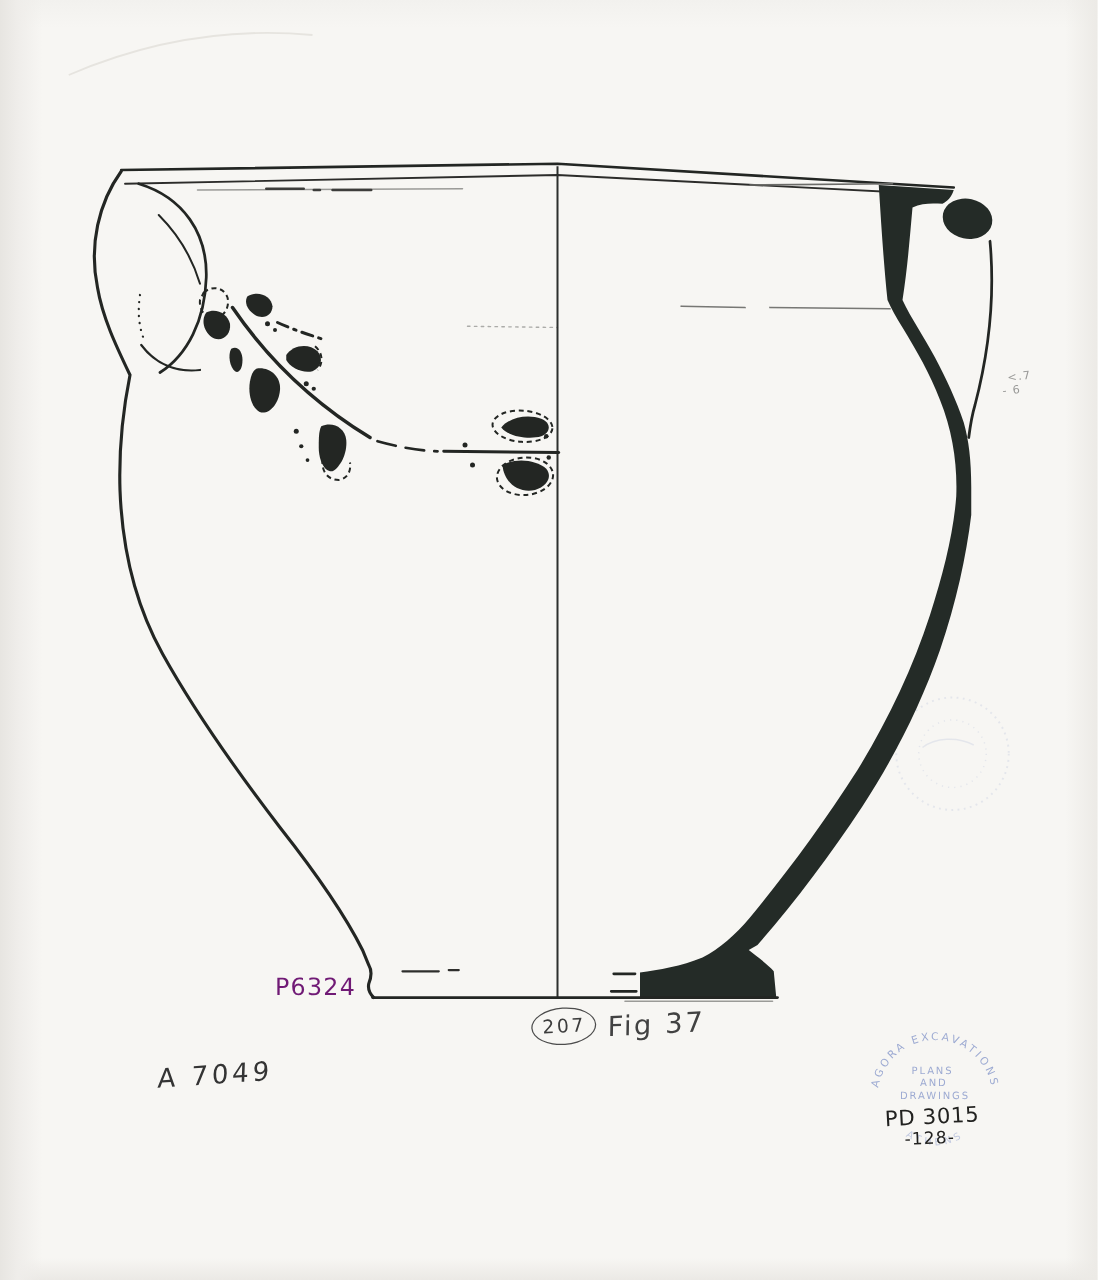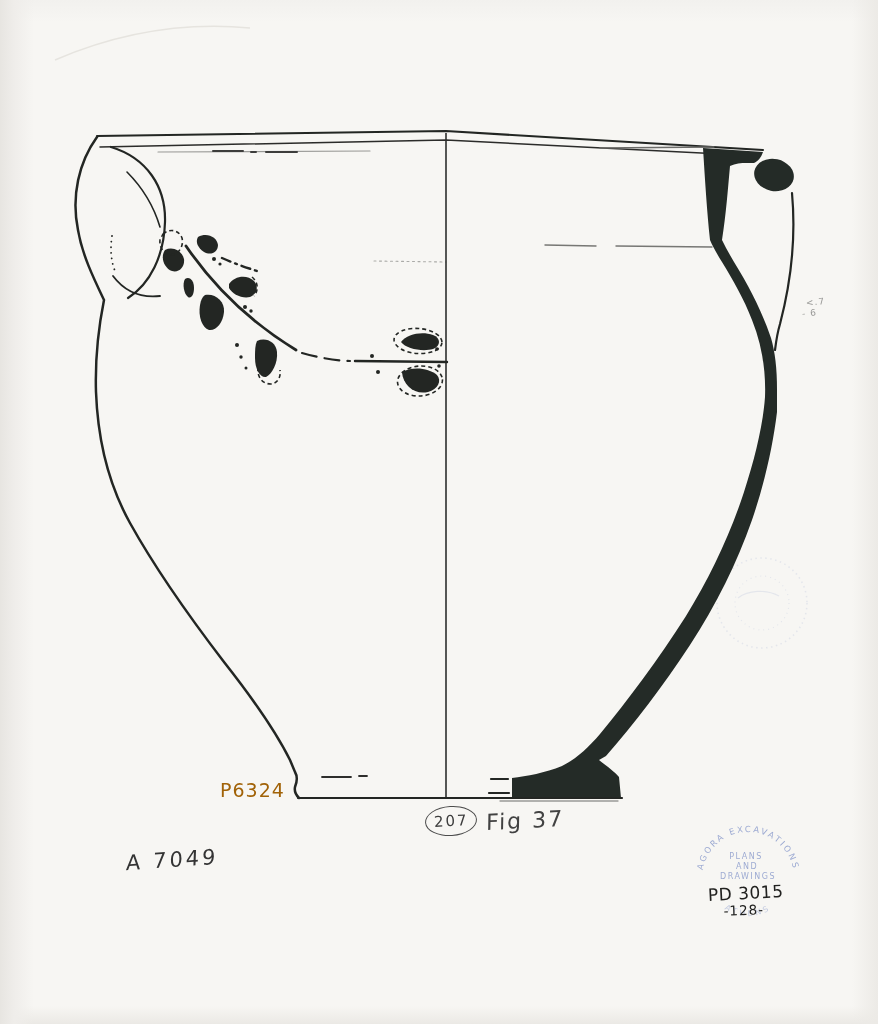--- a/index.html
+++ b/index.html
@@ -12,21 +12,21 @@
   .paper-shade{
     position:absolute;inset:0;pointer-events:none;
     background:
       linear-gradient(90deg,#e7e5e1 0px,#efedea 14px,rgba(247,246,243,0) 34px),
       linear-gradient(270deg,#eceae6 0px,rgba(247,246,243,0) 26px),
       linear-gradient(0deg,#ebe9e5 0px,rgba(247,246,243,0) 18px),
       linear-gradient(180deg,#f2f1ee 0px,rgba(247,246,243,0) 22px);
   }
   svg text{font-family:"DejaVu Sans","Liberation Sans",sans-serif;}
   .overlay-label{position:absolute;white-space:nowrap;}
-  #label-catalog{left:220px;top:779px;font-size:19px;letter-spacing:1px;color:#a16207;}
+  #label-catalog{left:220px;top:779px;font-size:19px;letter-spacing:1px;color:#701a75;}
   #label-plate{
     left:425px;top:806px;width:50px;height:28px;
     border:1.6px solid #4c4c4c;border-radius:50%;
     display:flex;align-items:center;justify-content:center;
     transform:rotate(-4deg);
   }
   #label-plate .num{font-size:15px;letter-spacing:2px;color:#3d3d3d;transform:rotate(1deg);}
   #label-figure{left:486px;top:808px;font-size:22px;color:#424242;letter-spacing:2px;transform:rotate(-3deg) skewX(-4deg);}
   #label-negative{left:126px;top:848px;font-size:21px;color:#343434;letter-spacing:3px;transform:rotate(-4deg) skewX(-6deg);}
   .pencil-note{position:absolute;font-size:9px;color:#9a9a98;transform:rotate(-6deg);letter-spacing:1px;}

